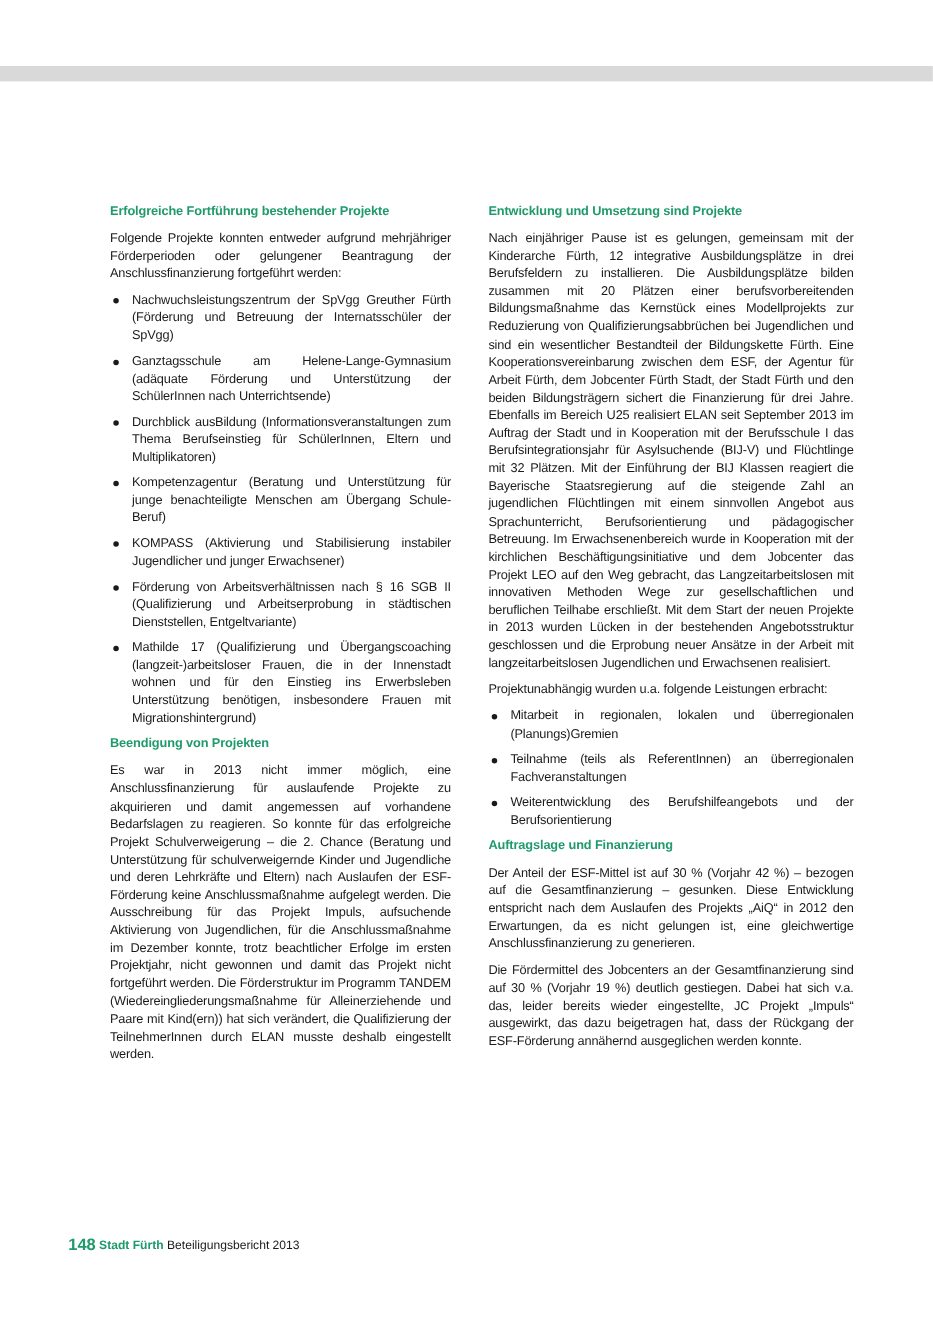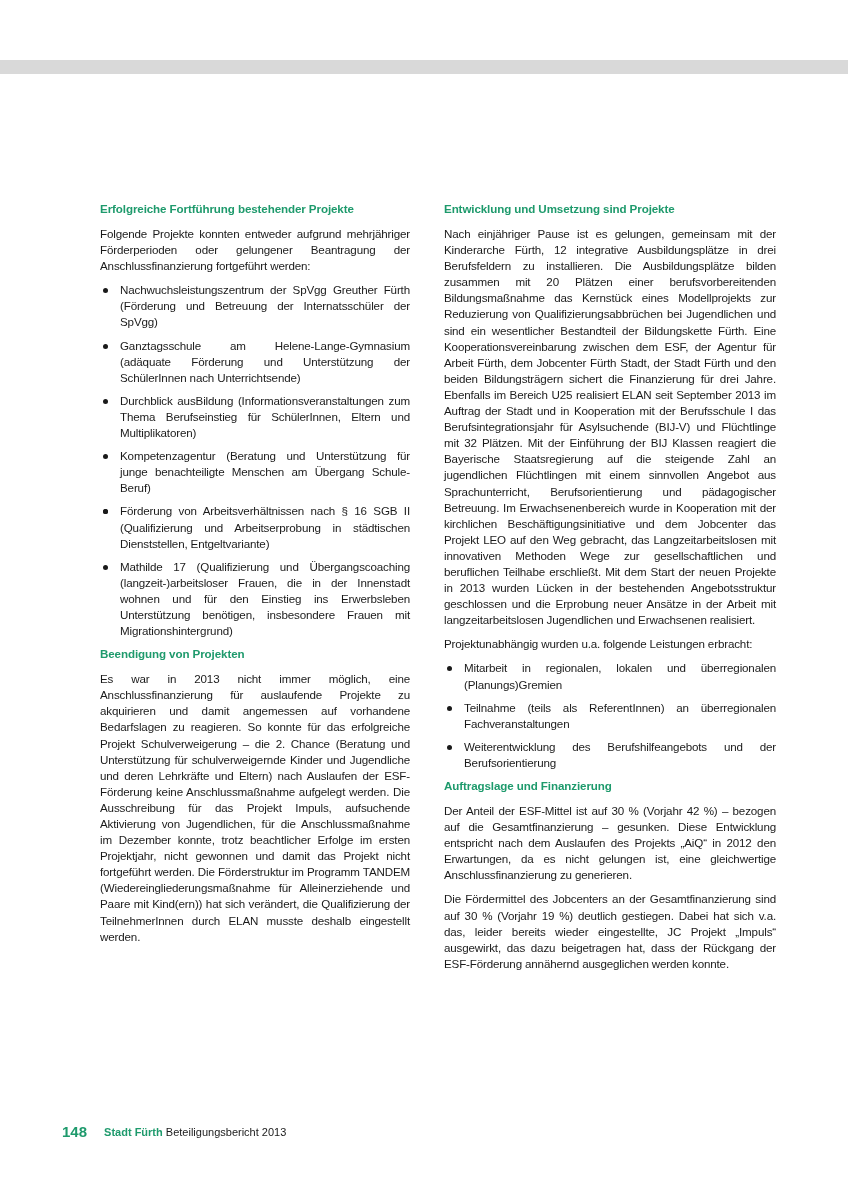--- a/index.html
+++ b/index.html
@@ -1,45 +1,45 @@
 <!DOCTYPE html>
 <html><head>
 <meta charset="utf-8">
 <style>
   html, body { margin:0; padding:0; background:#ffffff; }
   body { width:848px; height:1200px; position:relative; overflow:hidden;
          font-family:"Liberation Sans", sans-serif; color:#1a1a1a; }
   .top-band { position:absolute; left:0; top:60px; width:848px; height:14px; background:#d9d9d9; }
-  .col { position:absolute; top:201px; }
+  .col { position:absolute; top:184px; }
   .col-left { left:100px; width:310px; }
   .col-right { left:444px; width:332px; }
   .heading { color:#1e9a6c; font-weight:bold; font-size:11.6px; line-height:15px; margin:0 0 10px 0; letter-spacing:-0.1px; }
   .para { font-size:11.6px; line-height:16.1px; text-align:justify; margin:0 0 8px 0; letter-spacing:-0.15px; hyphens:auto; }
   ul.blist { list-style:none; margin:0 0 6px 0; padding:0; }
   ul.blist li { position:relative; padding-left:20px; font-size:11.6px; line-height:16.1px; text-align:justify; margin-bottom:7px; letter-spacing:-0.15px; }
   ul.blist li .bullet { position:absolute; left:3px; top:6px; width:5px; height:5px; border-radius:50%; background:#1a1a1a; }
   .footer { position:absolute; left:62px; top:1124px; font-size:11px; line-height:16px; }
-  .footer .page-num { color:#1e9a6c; font-weight:bold; font-size:15px; margin-right:14px; vertical-align:-1px; }
+  .footer .page-num { color:#1e9a6c; font-weight:bold; font-size:15px; vertical-align:-1px; }
   .footer .city { color:#1e9a6c; font-weight:bold; }
   .footer .title { color:#1a1a1a; }
 </style>
 </head>
 <body>
 
 <div class="top-band"></div>
 
 <div class="col col-left">
   <h2 class="heading">Erfolgreiche Fortführung bestehender Projekte</h2>
   <p class="para">Folgende Projekte konnten entweder aufgrund mehrjähriger Förderperioden oder gelungener Beantragung der Anschlussfinanzierung fortgeführt werden:</p>
   <ul class="blist">
     <li><span class="bullet"></span><span>Nachwuchsleistungszentrum der SpVgg Greuther Fürth (Förderung und Betreuung der Internatsschüler der SpVgg)</span></li>
     <li><span class="bullet"></span><span>Ganztagsschule am Helene-Lange-Gymnasium (adäquate Förderung und Unterstützung der SchülerInnen nach Unterrichtsende)</span></li>
     <li><span class="bullet"></span><span>Durchblick ausBildung (Informationsveranstaltungen zum Thema Berufseinstieg für SchülerInnen, Eltern und Multiplikatoren)</span></li>
     <li><span class="bullet"></span><span>Kompetenzagentur (Beratung und Unterstützung für junge benachteiligte Menschen am Übergang Schule-Beruf)</span></li>
-    <li><span class="bullet"></span></li>
+    <li><span class="bullet"></span><span>KOMPASS (Aktivierung und Stabilisierung instabiler Jugendlicher und junger Erwachsener)</span></li>
     <li><span class="bullet"></span><span>Förderung von Arbeitsverhältnissen nach § 16 SGB II (Qualifizierung und Arbeitserprobung in städtischen Dienststellen, Entgeltvariante)</span></li>
     <li><span class="bullet"></span><span>Mathilde 17 (Qualifizierung und Übergangscoaching (langzeit-)arbeitsloser Frauen, die in der Innenstadt wohnen und für den Einstieg ins Erwerbsleben Unterstützung benötigen, insbesondere Frauen mit Migrationshintergrund)</span></li>
   </ul>
   <h2 class="heading">Beendigung von Projekten</h2>
   <p class="para">Es war in 2013 nicht immer möglich, eine Anschlussfinanzierung für auslaufende Projekte zu akquirieren und damit angemessen auf vorhandene Bedarfslagen zu reagieren. So konnte für das erfolgreiche Projekt Schulverweigerung – die 2. Chance (Beratung und Unterstützung für schulverweigernde Kinder und Jugendliche und deren Lehrkräfte und Eltern) nach Auslaufen der ESF-Förderung keine Anschlussmaßnahme aufgelegt werden. Die Ausschreibung für das Projekt Impuls, aufsuchende Aktivierung von Jugendlichen, für die Anschlussmaßnahme im Dezember konnte, trotz beachtlicher Erfolge im ersten Projektjahr, nicht gewonnen und damit das Projekt nicht fortgeführt werden. Die Förderstruktur im Programm TANDEM (Wiedereingliederungsmaßnahme für Alleinerziehende und Paare mit Kind(ern)) hat sich verändert, die Qualifizierung der TeilnehmerInnen durch ELAN musste deshalb eingestellt werden.</p>
 </div>
 
 <div class="col col-right">
   <h2 class="heading">Entwicklung und Umsetzung sind Projekte</h2>
   <p class="para">Nach einjähriger Pause ist es gelungen, gemeinsam mit der Kinderarche Fürth, 12 integrative Ausbildungsplätze in drei Berufsfeldern zu installieren. Die Ausbildungsplätze bilden zusammen mit 20 Plätzen einer berufsvorbereitenden Bildungsmaßnahme das Kernstück eines Modellprojekts zur Reduzierung von Qualifizierungsabbrüchen bei Jugendlichen und sind ein wesentlicher Bestandteil der Bildungskette Fürth. Eine Kooperationsvereinbarung zwischen dem ESF, der Agentur für Arbeit Fürth, dem Jobcenter Fürth Stadt, der Stadt Fürth und den beiden Bildungsträgern sichert die Finanzierung für drei Jahre. Ebenfalls im Bereich U25 realisiert ELAN seit September 2013 im Auftrag der Stadt und in Kooperation mit der Berufsschule I das Berufsintegrationsjahr für Asylsuchende (BIJ-V) und Flüchtlinge mit 32 Plätzen. Mit der Einführung der BIJ Klassen reagiert die Bayerische Staatsregierung auf die steigende Zahl an jugendlichen Flüchtlingen mit einem sinnvollen Angebot aus Sprachunterricht, Berufsorientierung und pädagogischer Betreuung. Im Erwachsenenbereich wurde in Kooperation mit der kirchlichen Beschäftigungsinitiative und dem Jobcenter das Projekt LEO auf den Weg gebracht, das Langzeitarbeitslosen mit innovativen Methoden Wege zur gesellschaftlichen und beruflichen Teilhabe erschließt. Mit dem Start der neuen Projekte in 2013 wurden Lücken in der bestehenden Angebotsstruktur geschlossen und die Erprobung neuer Ansätze in der Arbeit mit langzeitarbeitslosen Jugendlichen und Erwachsenen realisiert.</p>

